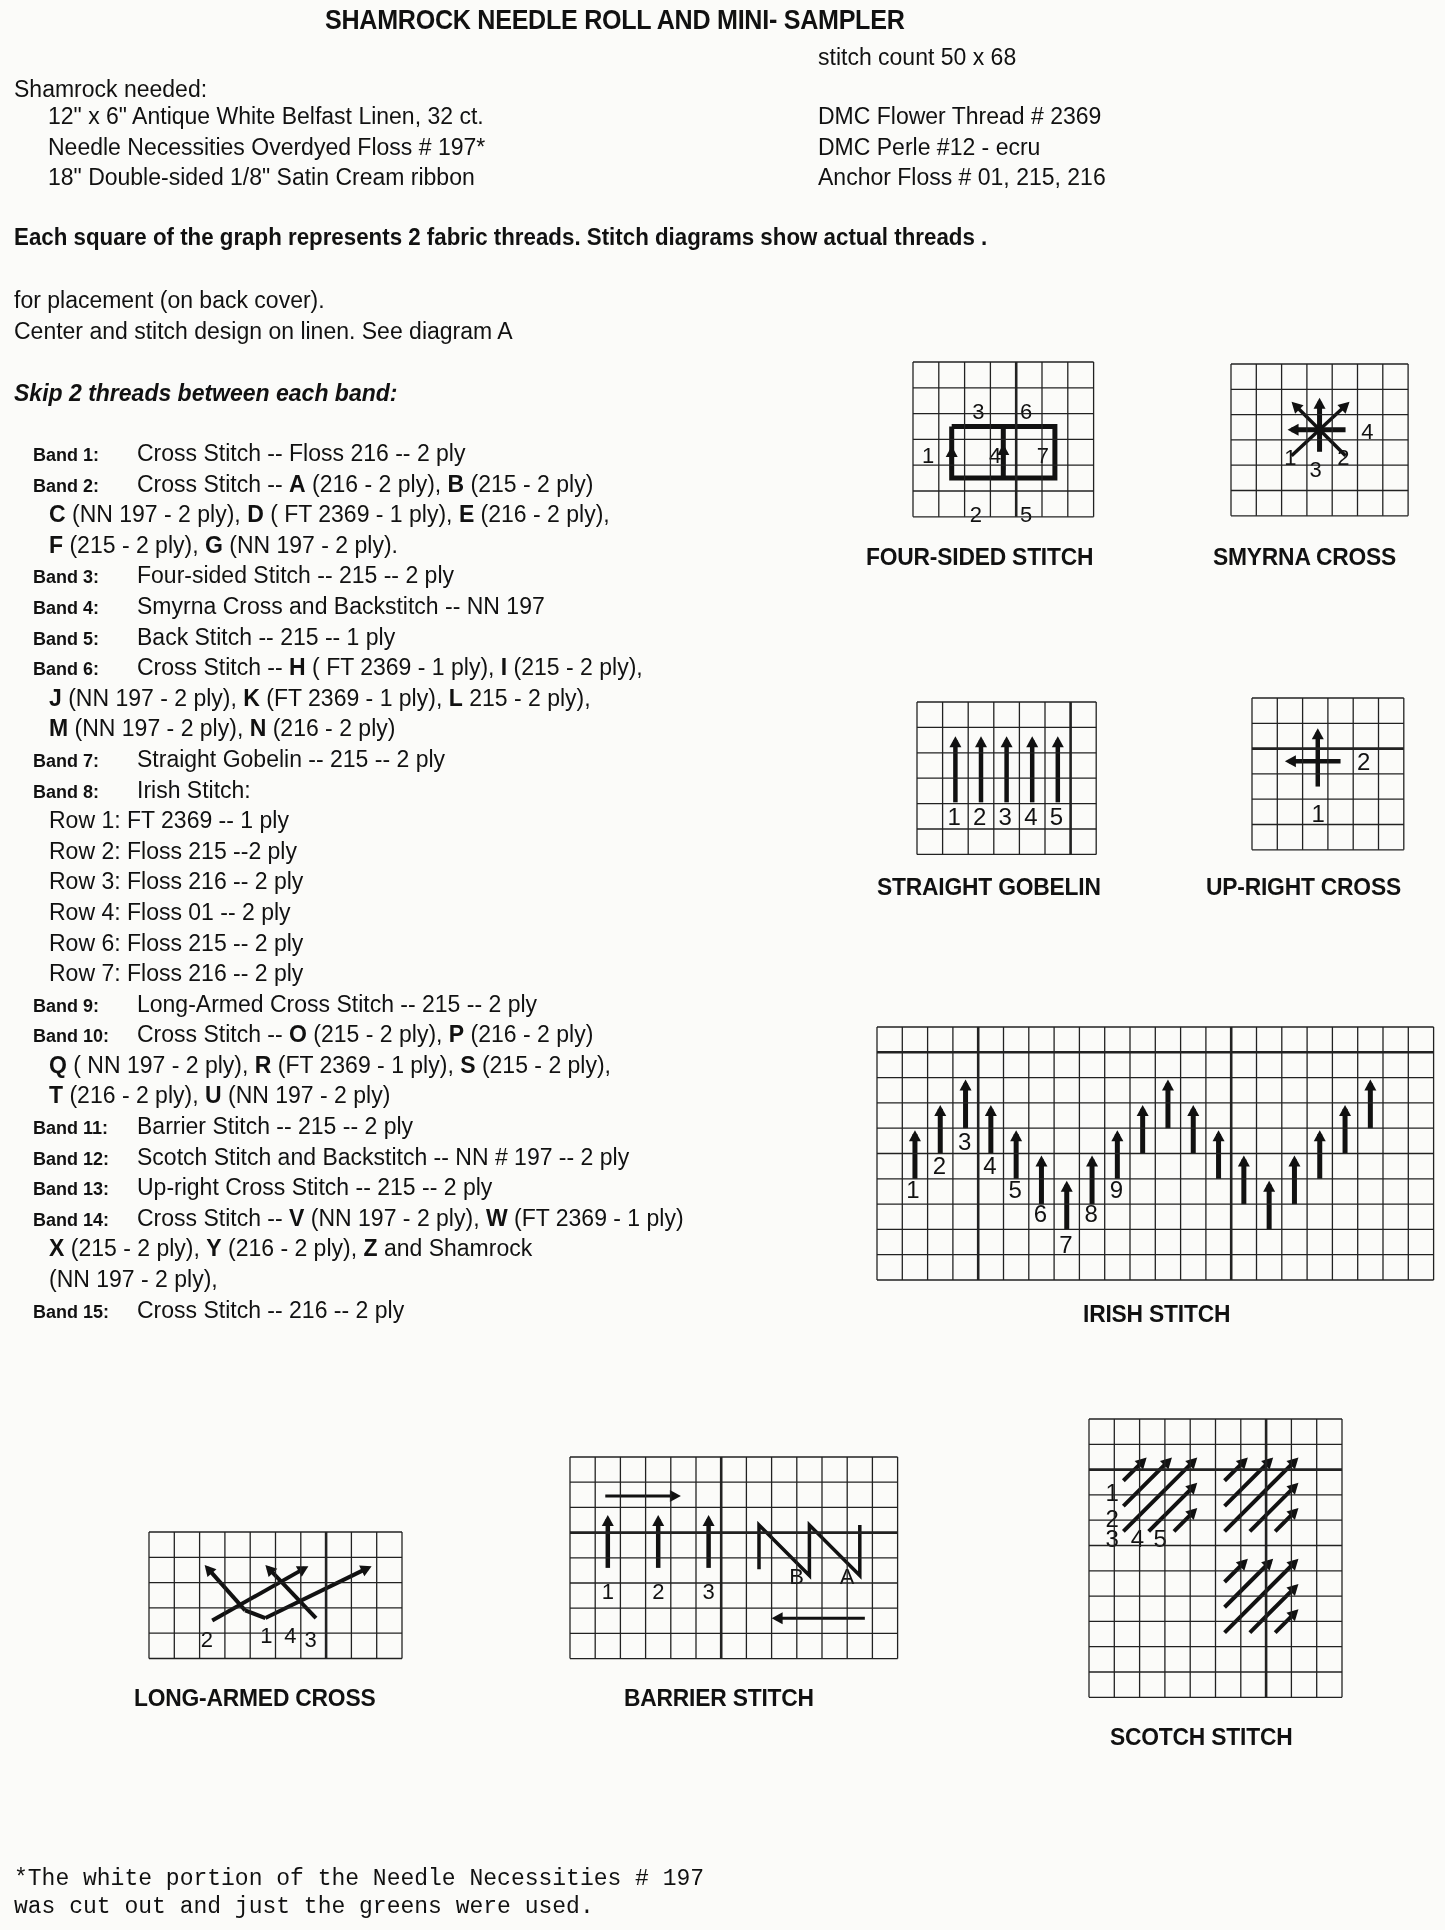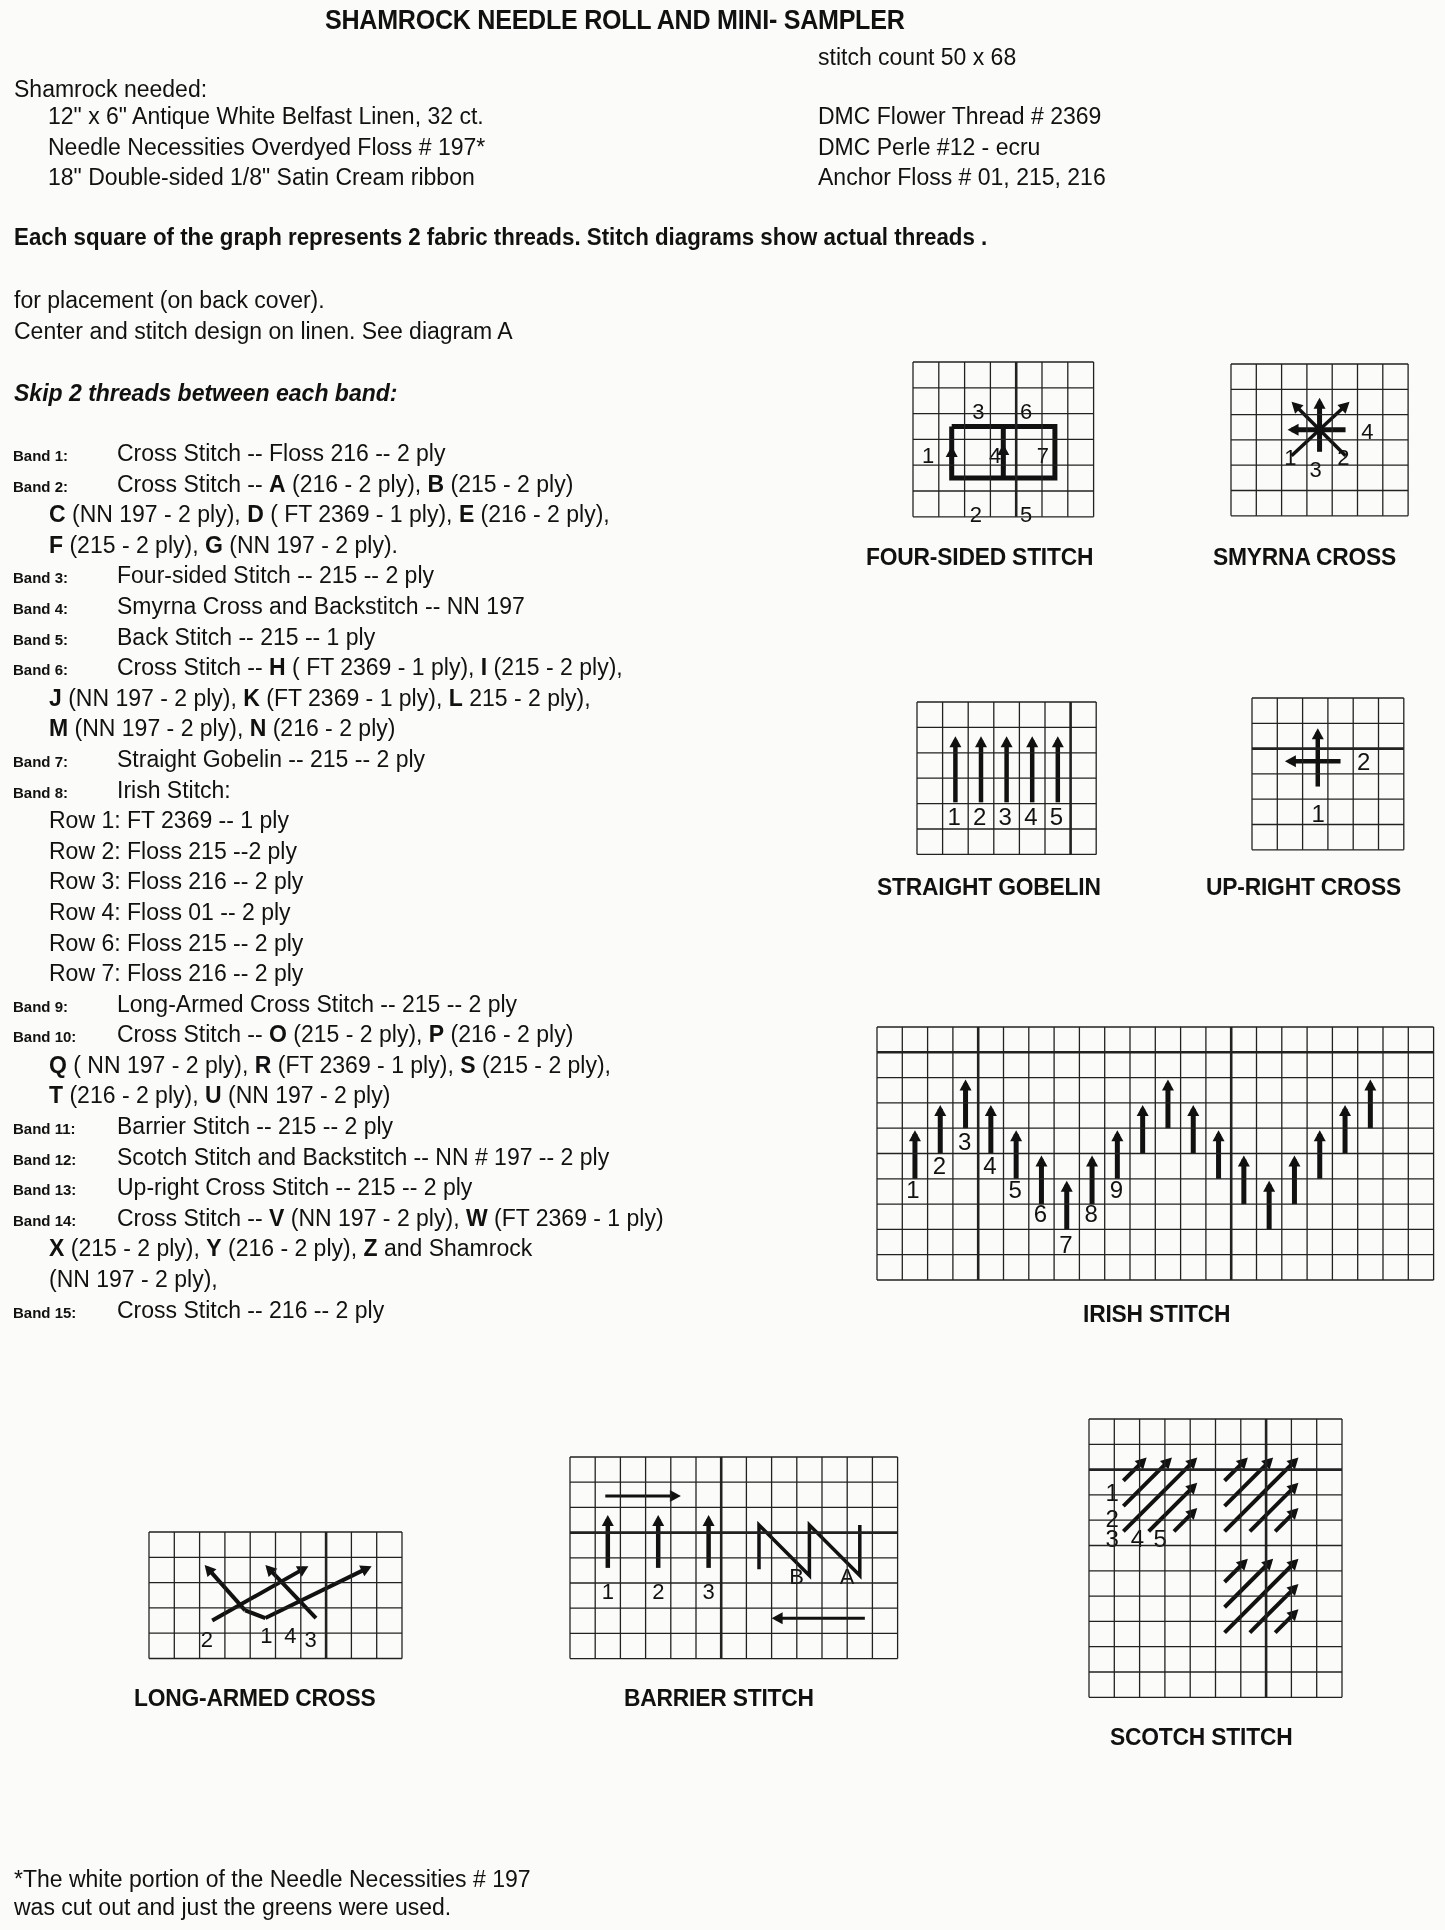--- a/index.html
+++ b/index.html
@@ -5,21 +5,21 @@
   html, body { margin:0; padding:0; }
   body {
     width:1445px; height:1930px; position:relative; overflow:hidden;
     background:#fbfbf9; color:#111;
     font-family:"Liberation Sans", sans-serif;
   }
   .abs { position:absolute; white-space:nowrap; }
   .title { font-weight:bold; font-size:27px; letter-spacing:-0.3px; transform:scaleX(0.93); transform-origin:left top; }
   .txt { font-size:23px; line-height:30.5px; }
   .bold { font-weight:bold; }
-  .band-label { font-weight:bold; font-size:15px; display:inline-block; width:104px; }
+  .band-label { font-weight:bold; font-size:18px; display:inline-block; width:104px;margin-left:20px; }
   .band-line { font-size:23px; height:30.6px; line-height:30.6px; white-space:nowrap; }
   .indent { padding-left:36px; }
   .row-indent { padding-left:36px; }
   .caption { font-weight:bold; font-size:24px; letter-spacing:-0.2px; transform:scaleX(0.95); transform-origin:left top; }
   svg.diag { position:absolute; overflow:visible; }
   svg.diag text { font-family:"Liberation Sans", sans-serif; fill:#111; }
 </style>
 </head>
 <body>
 
@@ -541,16 +541,16 @@
 
 <div class="abs caption" style="left:866px; top:543px;">FOUR-SIDED STITCH</div>
 <div class="abs caption" style="left:1213px; top:543px;">SMYRNA CROSS</div>
 <div class="abs caption" style="left:877px; top:873px;">STRAIGHT GOBELIN</div>
 <div class="abs caption" style="left:1206px; top:873px;">UP-RIGHT CROSS</div>
 <div class="abs caption" style="left:1083px; top:1300px;">IRISH STITCH</div>
 <div class="abs caption" style="left:134px; top:1684px;">LONG-ARMED CROSS</div>
 <div class="abs caption" style="left:624px; top:1684px;">BARRIER STITCH</div>
 <div class="abs caption" style="left:1110px; top:1723px;">SCOTCH STITCH</div>
 
-<div class="abs txt" style="left:14px; top:1865px; line-height:28px;">
+<div class="abs txt" style="left:14px; top:1865px; line-height:28px;font-family:Liberation Mono, monospace;">
   <div>*The white portion of the Needle Necessities # 197</div>
   <div>was cut out and just the greens were used.</div>
 </div>
 
 </body></html>

